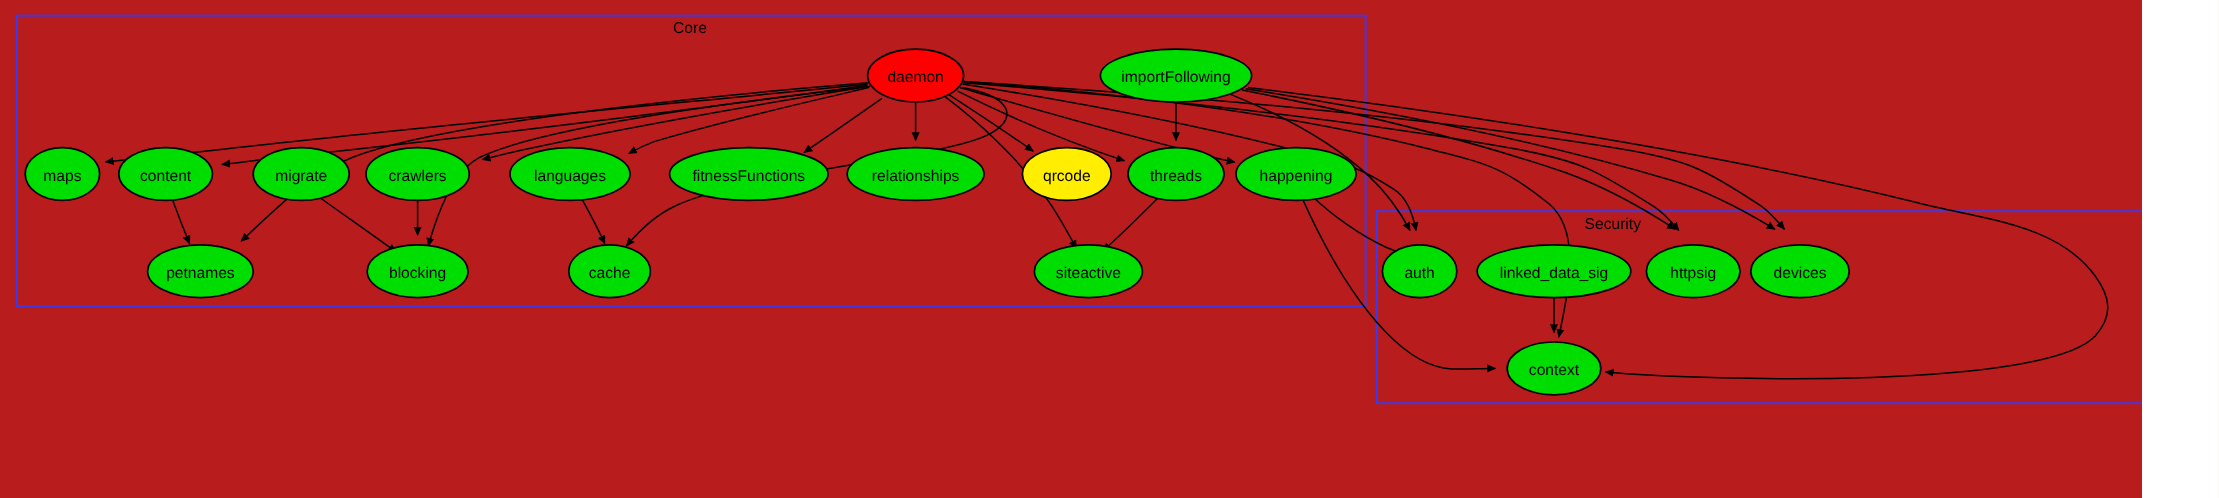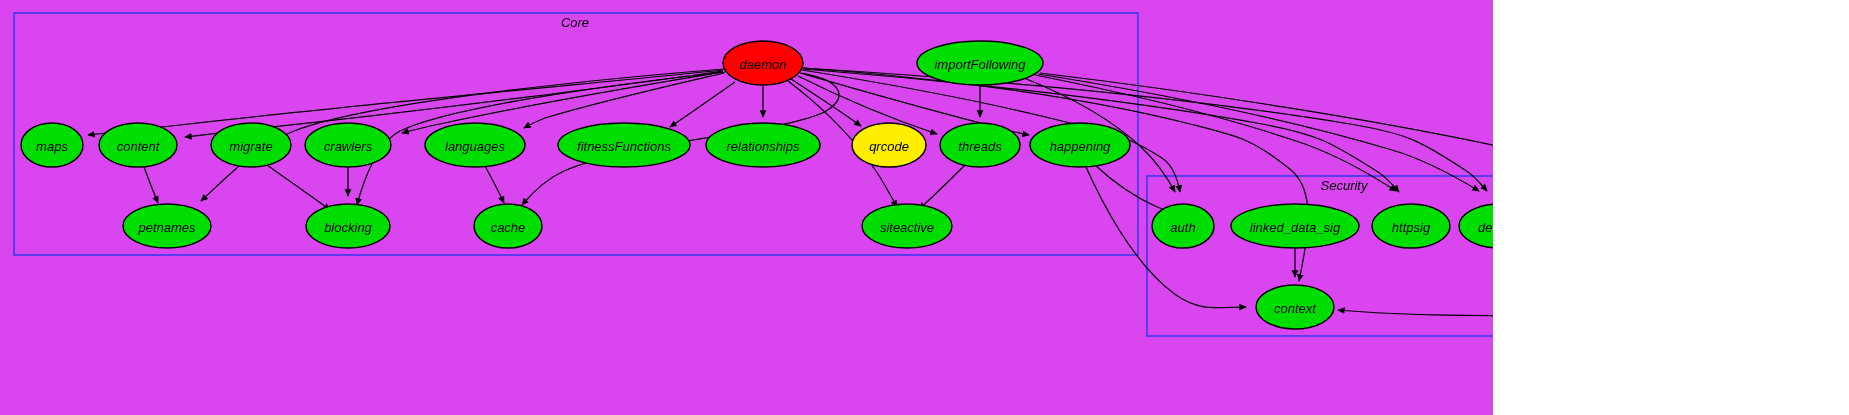--- a/index.html
+++ b/index.html
@@ -5,25 +5,24 @@
   html, body {
     margin: 0;
     padding: 0;
     background: #ffffff;
   }
   body {
     font-family: "Liberation Sans", sans-serif;
   }
   #graph-root {
     position: relative;
-    width: 1493px;
+    width: 1785px;
     height: 415px;
     overflow: hidden;
-    background: #d946ef;
-    font-style: italic;
+    background: #b91c1c;
   }
   #graph-svg {
     position: absolute;
     left: 0;
     top: 0;
     width: 1849px;
     height: 415px;
   }
   .cluster-box {
     fill: none;

